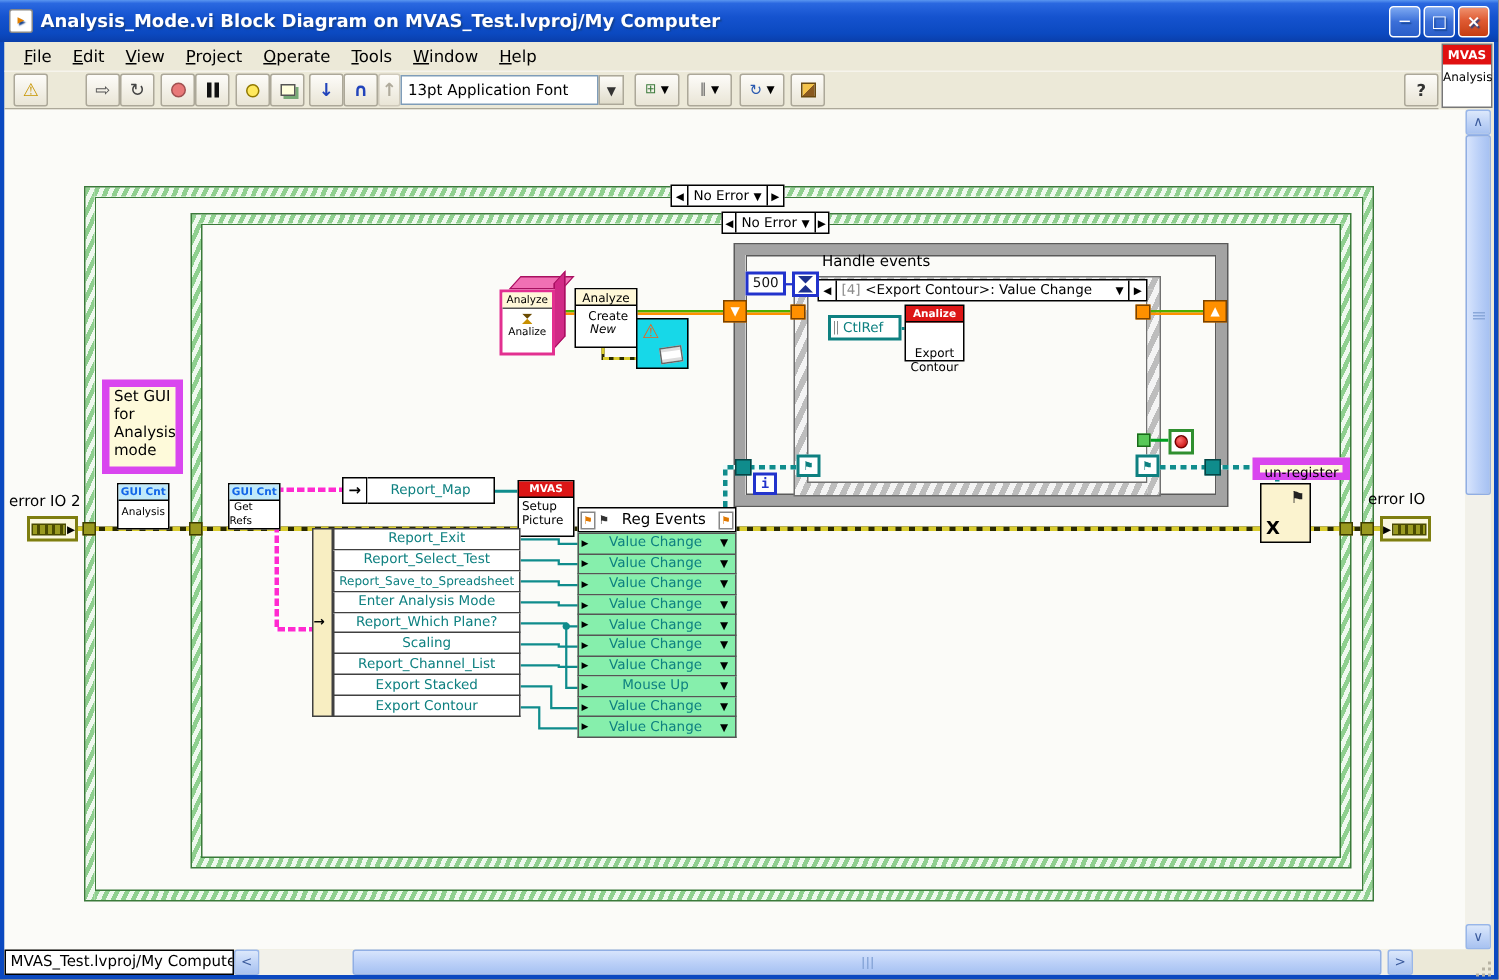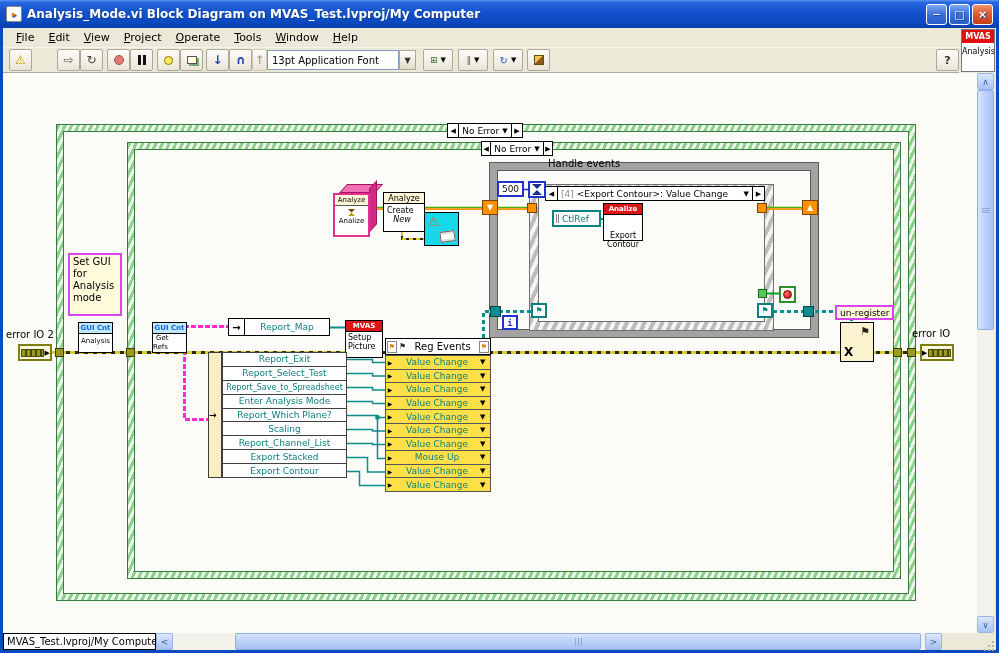--- a/index.html
+++ b/index.html
@@ -24,32 +24,32 @@
   
   .diagram{left:3px;top:73px;width:974px;height:560px;background:#fbfbf8;}
   .green-struct{border:6px solid transparent;border-image:repeating-linear-gradient(115deg,#8fd08f 0 3px,#eef9ee 3px 6px) 6;outline:1px solid #3a7a3a;box-shadow:inset 0 0 0 1px #3a7a3a;}
   .es-border{border:8px solid transparent;border-image:repeating-linear-gradient(115deg,#bdbdbd 0 4px,#f4f4f4 4px 8px) 8;outline:1px solid #707070;box-shadow:inset 0 0 0 1px #707070;}
   .while-border{border:7px solid #a3a3a3;outline:1px solid #5a5a5a;box-shadow:inset 0 0 0 1px #5a5a5a;}
   .sel{display:flex;align-items:stretch;background:#fff;border:1px solid #000;font-size:9px;height:15px;z-index:6;}
   .sel .ar{width:12px;display:flex;align-items:center;justify-content:center;border-left:1px solid #000;border-right:1px solid #000;font-size:7px;}
   .sel .ar:first-child{border-left:none;}
   .sel .ar:last-child{border-right:none;}
   .sel .tx{flex:1;display:flex;align-items:center;justify-content:center;gap:3px;padding:0 3px;white-space:nowrap;}
-  .cmt{background:#fefada;border:2px solid #d946ef;font-size:10px;padding:1px 3px;color:#000;line-height:12px;}
+  .cmt{background:#fefada;border:5px solid #d946ef;font-size:10px;padding:1px 3px;color:#000;line-height:12px;}
   .pre{white-space:pre-line;}
   .node{background:#fff;border:1px solid #000;font-size:8px;line-height:9px;text-align:center;}
   .band-red{background:#dc1616;color:#fff;font-weight:bold;font-size:7px;line-height:11px;height:11px;border-bottom:1px solid #000;}
   .band-cyan{background:#bfe9fa;color:#1366e8;font-weight:bold;font-size:7px;line-height:11px;height:11px;border-bottom:1px solid #000;}
   .band-cream{background:#fff8d8;font-size:8px;line-height:11px;height:11px;border-bottom:1px solid #000;}
   .teal{color:#0e8080;}
   .term{border:2px solid #7e7e10;background:#fbf8e0;display:flex;align-items:center;font-size:8px;}
   .term .pat{flex:1;height:8px;margin:0 1px;background:repeating-linear-gradient(90deg,#9a9a20 0 3px,#4a4a00 3px 5px);border:1px solid #4a4a00;}
   .tun{background:#9a9a20;border:1px solid #3c3c00;}
   .lbl{font-size:10px;color:#000;white-space:nowrap;}
-  .regrow{flex:1;display:flex;align-items:center;border:1px solid #555;border-top:none;background:#fde047;font-size:9px;}
+  .regrow{flex:1;display:flex;align-items:center;border:1px solid #555;border-top:none;background:#86efac;font-size:9px;}
   .regrow:first-child{border-top:1px solid #555;}
   .regrow .l{width:8px;font-size:6px;text-align:center;color:#000;}
   .regrow .c{flex:1;text-align:center;}
   .regrow .r{width:10px;font-size:7px;color:#000;}
   .ubrow{flex:1;border:1px solid #404040;border-top:none;background:#fff;font-size:9px;display:flex;align-items:center;justify-content:center;}
   .ubrow:first-child{border-top:1px solid #404040;}
   .sr{background:#ff9000;border:1px solid #7a4200;color:#fff;font-size:8px;line-height:13px;text-align:center;font-weight:bold;z-index:6;}
   .otun{background:#ff9000;border:1px solid #7a4200;z-index:6;}
   .dynterm{background:#fff;border:2px solid #0e8080;display:flex;align-items:center;justify-content:center;font-size:8px;color:#0e8080;z-index:6;}
   .hg{position:relative;width:10px;height:11px;margin:auto;}
@@ -200,21 +200,21 @@
   </div>
   <div class="abs sel" style="left:481px;top:141px;width:72px;">
     <span class="ar">◀</span>
     <span class="tx">
         <span>No Error</span>
         <span style="font-size:7px;">▼</span>
       </span>
     <span class="ar">▶</span>
   </div>
 
-  <div class="abs lbl" style="left:548px;top:158px;z-index:6;font-size:10px;">Handle events</div>
+  <div class="abs lbl" style="left:548px;top:169px;z-index:6;font-size:10px;">Handle events</div>
   <div class="abs sel" style="left:545px;top:186px;width:220px;">
     <span class="ar">◀</span>
     <span class="tx">
         <span style="color:#8a8a8a;">[4]</span>
         <span>&lt;Export Contour&gt;: Value Change</span>
         <span style="font-size:7px;margin-left:auto;">▼</span>
       </span>
     <span class="ar">▶</span>
   </div>
 
@@ -283,21 +283,21 @@
     <div class="abs" style="left:36px;top:6px;width:8px;height:44px;background:#d12a86;border:1px solid #a81060;transform:skewY(-48deg);transform-origin:top left;"></div>
     <div class="abs" style="left:0;top:10px;width:37px;height:44px;background:#fff;border:2px solid #e23090;">
       <div style="font-size:7px;text-align:center;border-bottom:1px solid #555;background:#fff8d8;line-height:10px;">Analyze</div>
       <div style="width:7px;height:7px;margin:3px auto 1px;background:linear-gradient(180deg,#6a4a00 50%,#c89000 50%);clip-path:polygon(0 0,100% 0,50% 50%,100% 100%,0 100%,50% 50%);"></div>
       <div style="font-size:7px;text-align:center;">Analize</div>
     </div>
   </div>
 
   <div class="abs node" style="left:383px;top:192px;width:42px;height:40px;z-index:5;">
     <div class="band-cream">Analyze</div>
-    <div style="text-align:left;padding:2px 0 0 3px;">Create</div>
+    <div style="text-align:center;padding:2px 0 0 3px;">Create</div>
     <div style="text-align:center;padding-right:4px;font-style:italic;">New</div>
   </div>
   <div class="abs" style="left:424px;top:212px;width:35px;height:34px;background:#17d8e8;border:1px solid #000;z-index:5;">
     <span style="position:absolute;left:3px;top:1px;color:#e8641e;font-size:13px;">⚠</span>
     <span style="position:absolute;right:3px;bottom:3px;width:15px;height:11px;background:#fff;border:1px solid #666;box-shadow:inset 0 2px 0 #ddd, inset 0 -2px 0 #ddd;transform:rotate(-8deg);"></span>
   </div>
 
   <div class="abs" style="left:228px;top:318px;width:102px;height:18px;z-index:5;display:flex;">
     <span style="width:17px;background:#fff;border:1px solid #000;display:flex;align-items:center;justify-content:center;font-weight:bold;font-size:10px;">→</span>
     <span class="teal" style="flex:1;background:#fff;border:1px solid #000;border-left:none;display:flex;align-items:center;justify-content:center;font-size:9px;">Report_Map</span>

